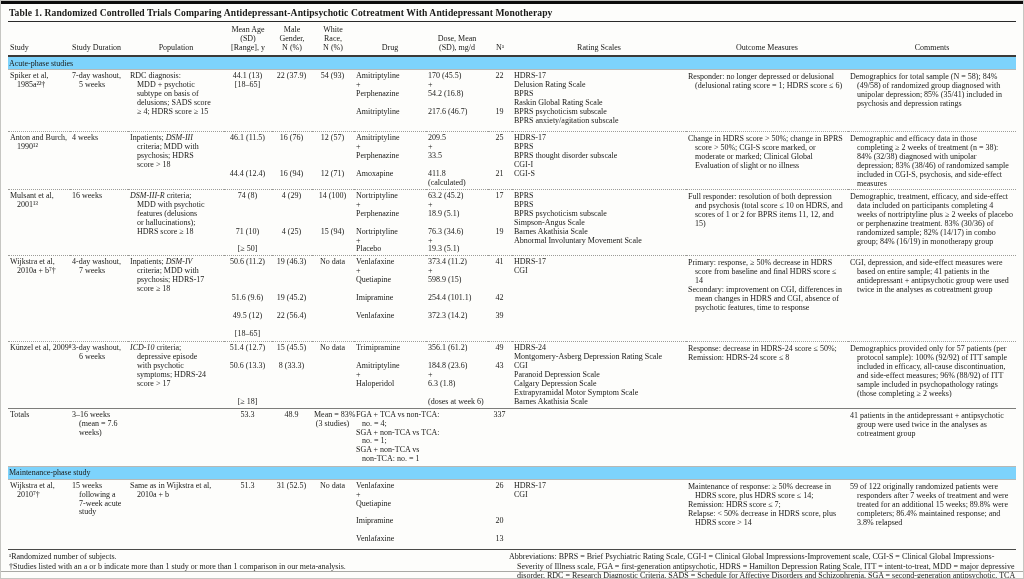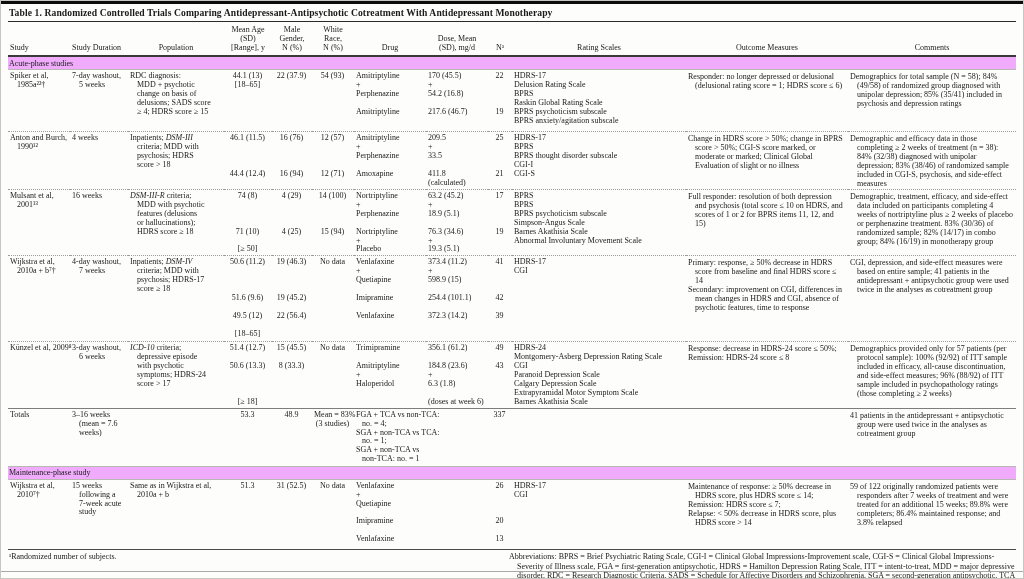--- a/index.html
+++ b/index.html
@@ -11,21 +11,21 @@
   table { border-collapse:collapse; table-layout:fixed; width:100%; }
   tr { vertical-align:top; }
   th { font-weight:normal; font-size:8px; line-height:9px; vertical-align:bottom; text-align:center; padding:3px 2px 3px; border-bottom:2px solid #3a3a38; }
   th.c0, th.c1 { text-align:left; }
   td { padding:2px 3px 1px 2px; font-size:8px; }
   td .ln { line-height:8.9px; white-space:pre; min-height:8.9px; }
   td .hang { line-height:9px; padding-left:7px; text-indent:-7px; }
   td .hang + .hang { margin-top:0; }
   td.c3, td.c4, td.c5, td.c8 { text-align:center; }
   td.c0 .ln + .ln, td.c1 .ln + .ln, td.c2 .ln + .ln { padding-left:7px; }
-  tr.section-row td { background:#f0abfc; border-top:1px solid #b8b8b4; border-bottom:1px solid #b8b8b4; padding:1.5px 1px; font-size:8px; }
+  tr.section-row td { background:#7dd3fc; border-top:1px solid #b8b8b4; border-bottom:1px solid #b8b8b4; padding:1.5px 1px; font-size:8px; }
   tbody tr.study + tr.study td { border-top:1px dotted #9c9c98; }
   tbody tr.totals td { border-top:1px solid #7d7d7a !important; }
   
   tbody tr:nth-child(2) { height:62px; }
   tbody tr:nth-child(3) { height:57px; }
   tbody tr:nth-child(4) { height:66px; }
   tbody tr:nth-child(5) { height:86px; }
   tbody tr:nth-child(6) { height:64px; }
   tbody tr:nth-child(7) { height:58px; }
   tbody tr:nth-child(9) { height:70px; }
@@ -83,21 +83,21 @@
             <div class="ln">Spiker et al,</div>
             <div class="ln">1985a²²†</div>
           </td>
           <td class="c1">
             <div class="ln">7-day washout,</div>
             <div class="ln">5 weeks</div>
           </td>
           <td class="c2">
             <div class="ln">RDC diagnosis:</div>
             <div class="ln">MDD + psychotic</div>
-            <div class="ln">change on basis of</div>
+            <div class="ln">subtype on basis of</div>
             <div class="ln">delusions; SADS score</div>
             <div class="ln">≥ 4; HDRS score ≥ 15</div>
           </td>
           <td class="c3">
             <div class="ln">44.1 (13)</div>
             <div class="ln">[18–65]</div>
           </td>
           <td class="c4">
             <div class="ln">22 (37.9)</div>
           </td>
@@ -532,19 +532,20 @@
           <td class="c11">
             <div class="hang">59 of 122 originally randomized patients were responders after 7 weeks of treatment and were treated for an additional 15 weeks; 89.8% were completers; 86.4% maintained response; and 3.8% relapsed</div>
           </td>
         </tr>
       </tbody>
   </table>
 
   <div class="footer">
     <div class="left">
       <div>ᵃRandomized number of subjects.</div>
+      <div>†Studies listed with an a or b indicate more than 1 study or more than 1 comparison in our meta-analysis.</div>
     </div>
     <div class="right">
       <div class="hang">Abbreviations: BPRS = Brief Psychiatric Rating Scale, CGI-I = Clinical Global Impressions-Improvement scale, CGI-S = Clinical Global Impressions-Severity of Illness scale, FGA = first-generation antipsychotic, HDRS = Hamilton Depression Rating Scale, ITT = intent-to-treat, MDD = major depressive disorder, RDC = Research Diagnostic Criteria, SADS = Schedule for Affective Disorders and Schizophrenia, SGA = second-generation antipsychotic, TCA = tricyclic or tetracyclic antidepressant.</div>
     </div>
   </div>
   <div class="bottom-rule"></div>
 </div>
 
 </body></html>

